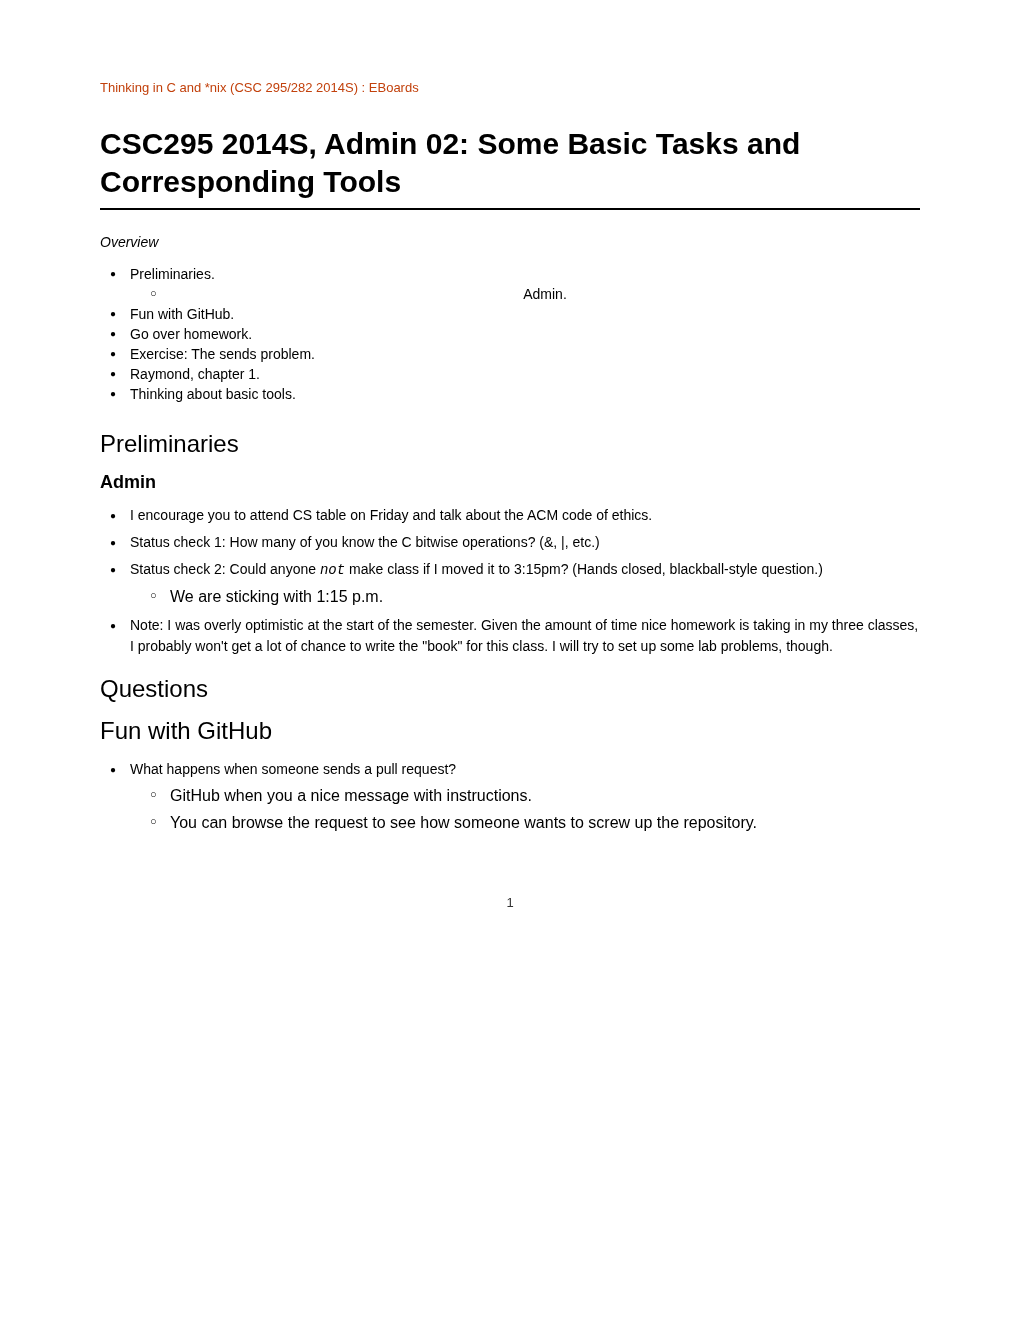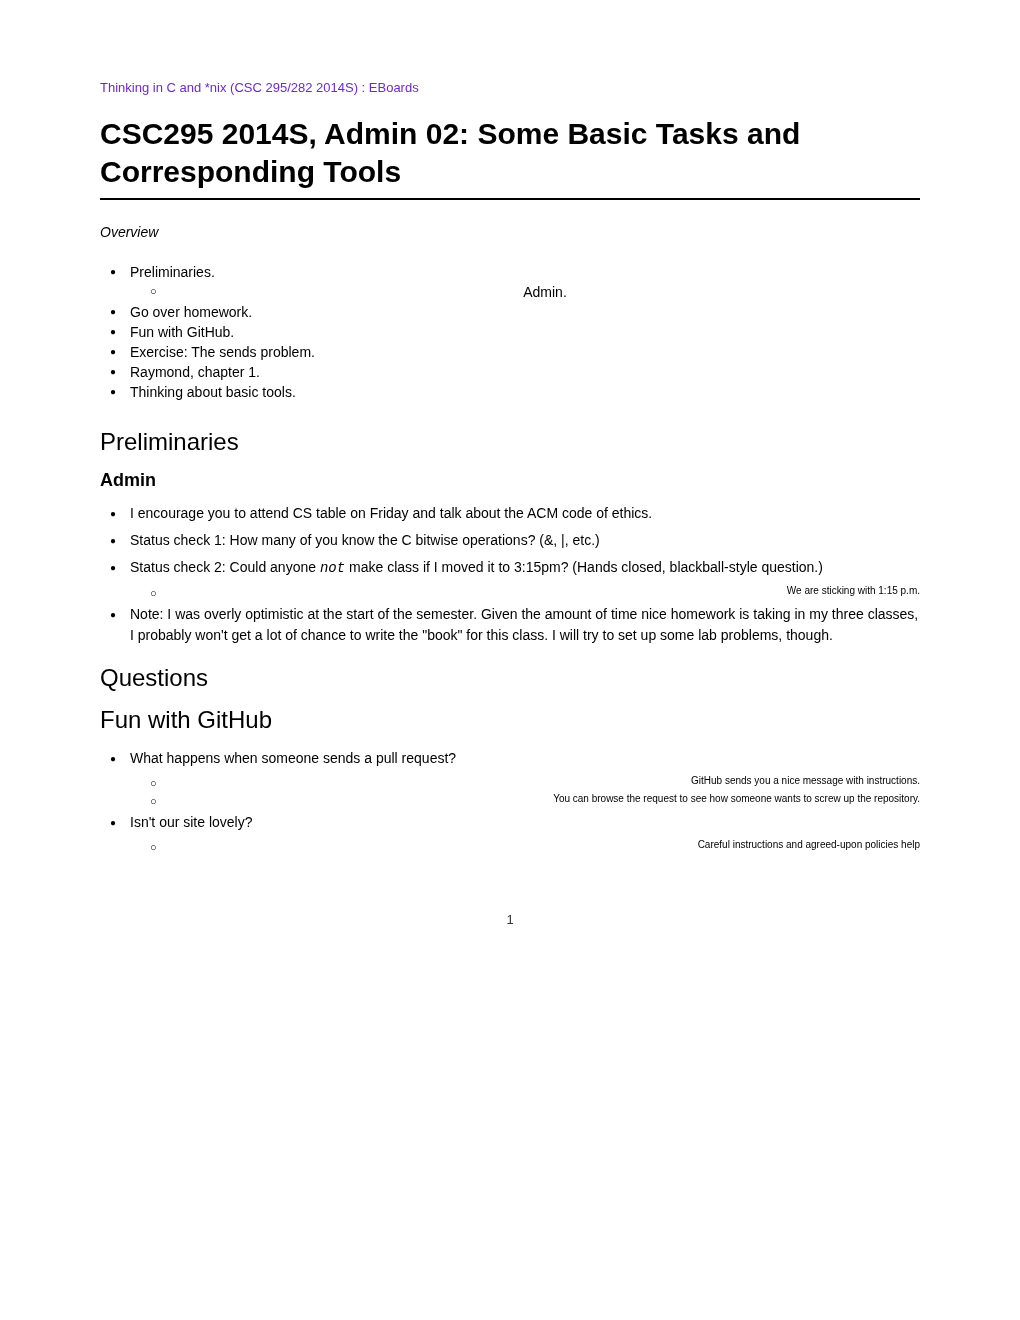--- a/index.html
+++ b/index.html
@@ -18,41 +18,41 @@
     }
 
     .page {
       width: 820px;
       margin: 0 auto;
       padding: 80px 0 80px 0;
     }
 
     .breadcrumb {
       font-size: 13px;
-      color: #6d28d9;
-      margin-bottom: 20px;
+      color: #c2410c;
+      margin-bottom: 30px;
     }
 
     .main-title {
       font-size: 30px;
       font-weight: bold;
       line-height: 1.25;
       margin-bottom: 8px;
     }
 
     .title-divider {
       border: none;
       border-top: 2px solid #000;
       margin-bottom: 24px;
     }
 
     .overview-label {
       font-style: italic;
       font-size: 14px;
-      margin-bottom: 24px;
+      margin-bottom: 16px;
     }
 
     ul.overview-list {
       list-style: none;
       margin-bottom: 28px;
       padding-left: 10px;
     }
 
     ul.overview-list > li {
       position: relative;
@@ -130,23 +130,22 @@
     ul.content-list > li > ul {
       list-style: none;
       padding-left: 20px;
       margin-top: 4px;
     }
 
     ul.content-list > li > ul > li {
       position: relative;
       padding-left: 20px;
       margin-bottom: 3px;
-      font-size: 10px;
+      font-size: 16px;
       line-height: 1.5;
-      text-align: right;
     }
 
     ul.content-list > li > ul > li::before {
       content: "○";
       position: absolute;
       left: 0;
       font-size: 11px;
       top: 2px;
     }
 
@@ -178,22 +177,22 @@
 
   <div class="overview-label">Overview</div>
 
   <ul class="overview-list">
     <li>
       <span>Preliminaries.</span>
       <ul>
         <li>Admin.</li>
       </ul>
     </li>
+    <li>Fun with GitHub.</li>
     <li>Go over homework.</li>
-    <li>Fun with GitHub.</li>
     <li>Exercise: The sends problem.</li>
     <li>Raymond, chapter 1.</li>
     <li>Thinking about basic tools.</li>
   </ul>
 
   <h2 class="section-title">Preliminaries</h2>
 
   <h3 class="subsection-title">Admin</h3>
 
   <ul class="content-list">
@@ -209,27 +208,21 @@
   </ul>
 
   <h2 class="section-title">Questions</h2>
 
   <h2 class="section-title">Fun with GitHub</h2>
 
   <ul class="content-list">
     <li>
       What happens when someone sends a pull request?
       <ul>
-        <li>GitHub sends you a nice message with instructions.</li>
+        <li>GitHub when you a nice message with instructions.</li>
         <li>You can browse the request to see how someone wants to screw up the repository.</li>
       </ul>
     </li>
-    <li>
-      Isn't our site lovely?
-      <ul>
-        <li>Careful instructions and agreed-upon policies help</li>
-      </ul>
-    </li>
   </ul>
 
   <div class="page-number">1</div>
 
 </div>
 
 </body></html>

